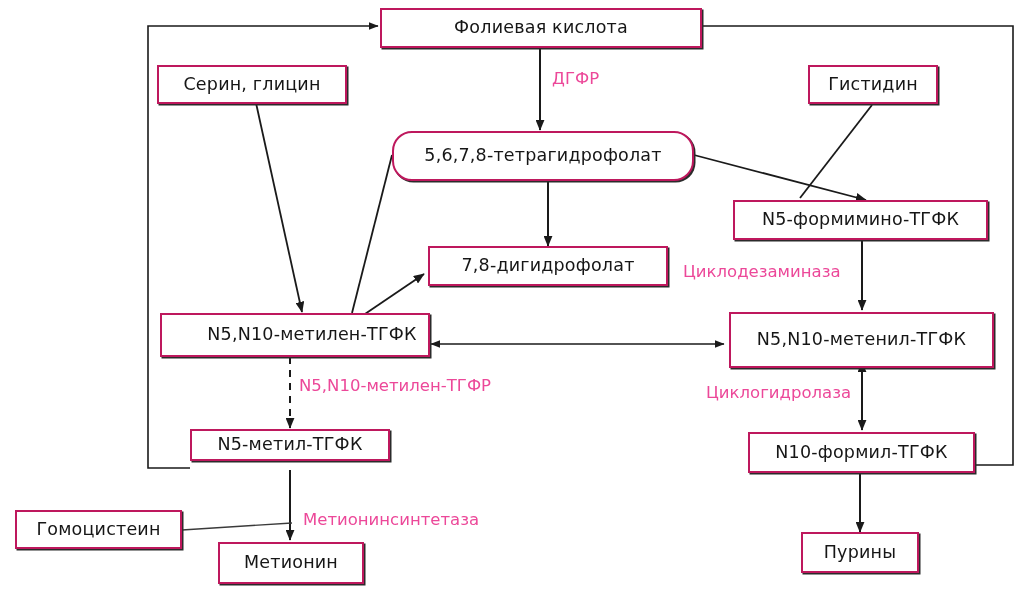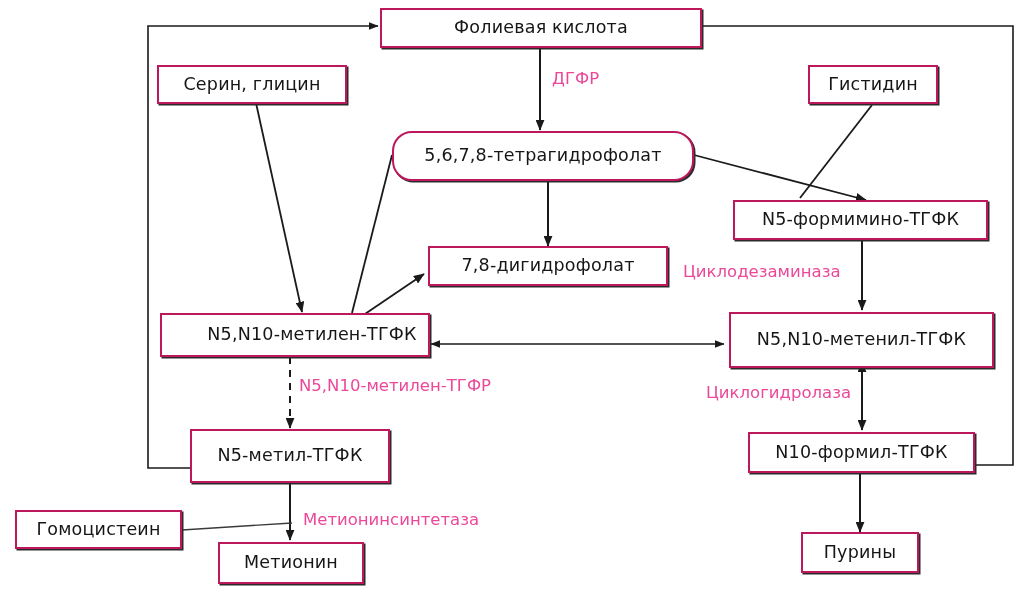--- a/index.html
+++ b/index.html
@@ -133,21 +133,21 @@
   </div>
 
   <div class="node fs17" style="left:160px; top:313px; width:270px; height:44px;padding-left:34px;">
     <span>N5,N10-метилен-ТГФК</span>
   </div>
 
   <div class="node fs17" style="left:729px; top:312px; width:265px; height:56px;">
     <span>N5,N10-метенил-ТГФК</span>
   </div>
 
-  <div class="node fs17" style="left:190px; top:429px; width:200px; height:54px;">
+  <div class="node fs17" style="left:190px; top:429px; width:200px; height:32px;">
     <span>N5-метил-ТГФК</span>
   </div>
 
   <div class="node fs17" style="left:748px; top:432px; width:227px; height:41px;">
     <span>N10-формил-ТГФК</span>
   </div>
 
   <div class="node fs17" style="left:15px; top:510px; width:167px; height:39px;">
     <span>Гомоцистеин</span>
   </div>

